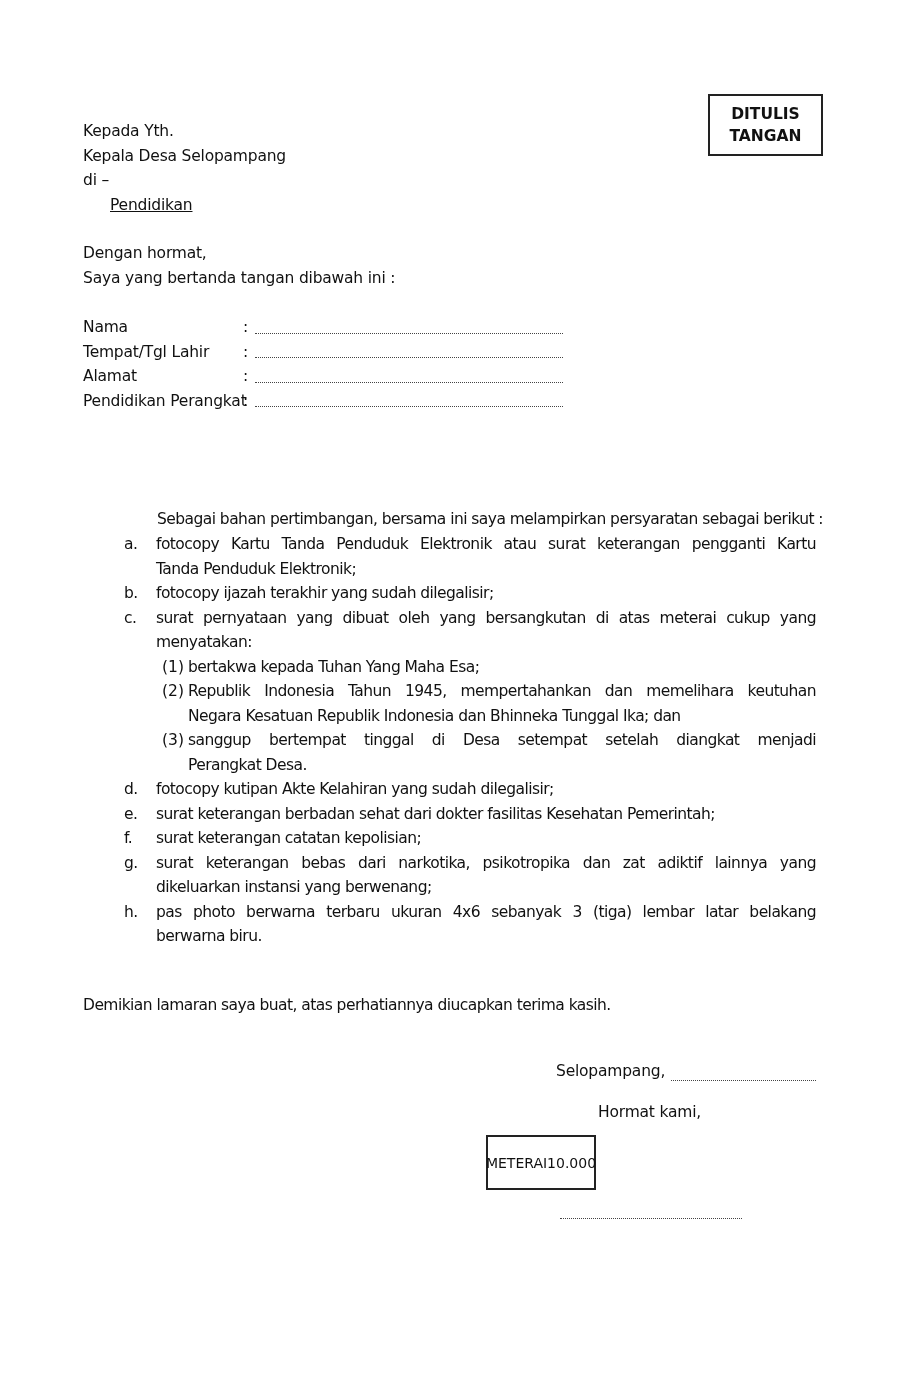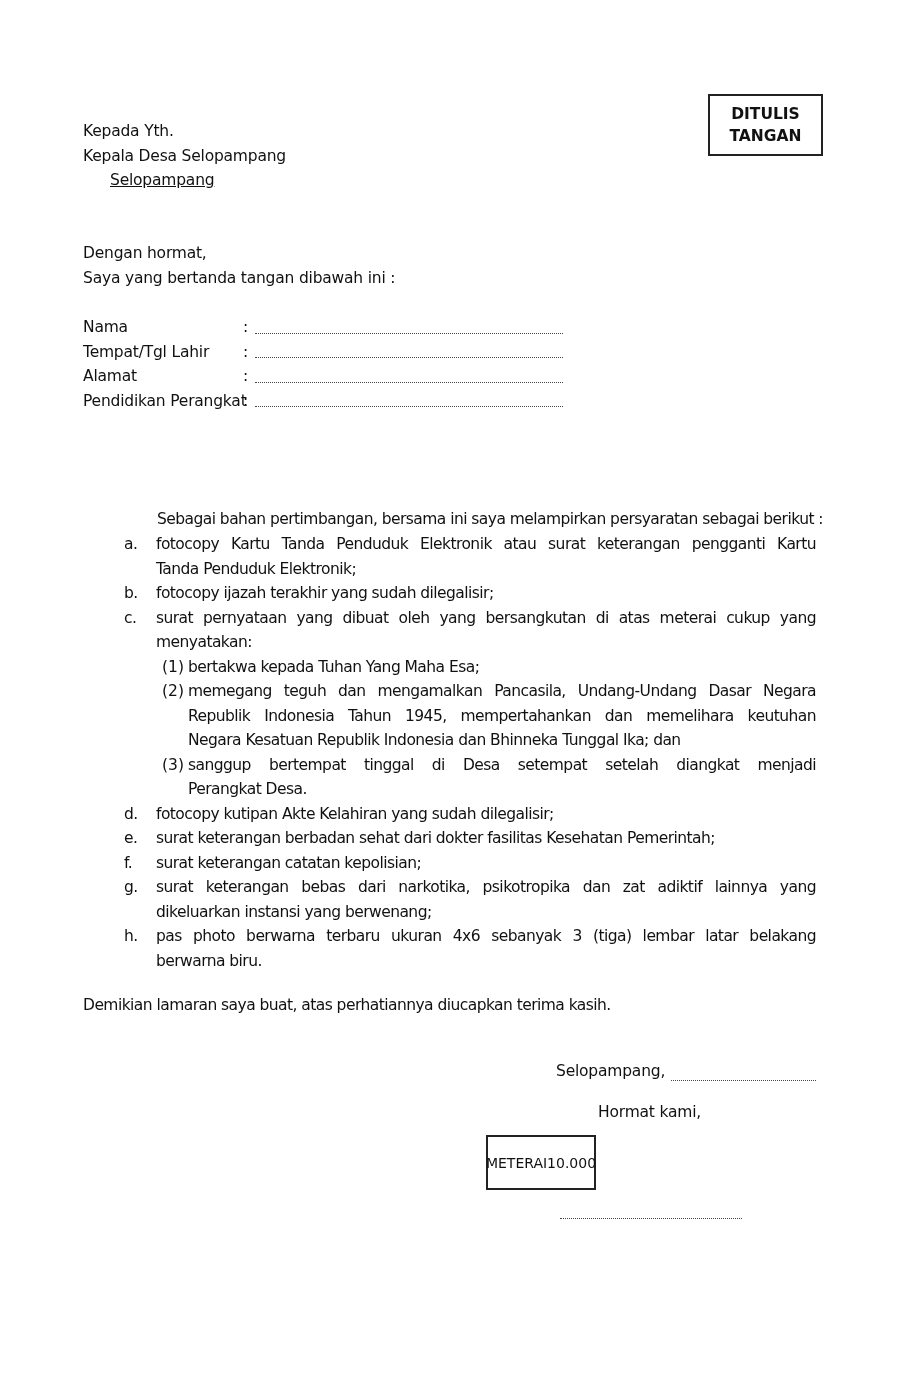--- a/index.html
+++ b/index.html
@@ -71,21 +71,22 @@
 <div class="page">
 
   <div class="stamp-box">
     <span>DITULIS</span>
     <span>TANGAN</span>
   </div>
 
   <div class="recipient txt">
     <div>Kepada Yth.</div>
     <div>Kepala Desa Selopampang</div>
-    <div class="indent">Selopampang</div>
+    <div>di –</div>
+    <div class="indent">Pendidikan</div>
   </div>
 
   <div class="greeting txt">
     <div>Dengan hormat,</div>
     <div>Saya yang bertanda tangan dibawah ini :</div>
   </div>
 
   <div class="fields txt">
     <div class="field-row">
       <span class="field-label">Nama</span>
@@ -137,21 +138,20 @@
         <div class="sub-list">
           <div class="sub-item">
             <span class="sub-marker">(1)</span>
             <div class="sub-text">
               <span>bertakwa kepada Tuhan Yang Maha Esa;</span>
             </div>
           </div>
           <div class="sub-item">
             <span class="sub-marker">(2)</span>
             <div class="sub-text">
-              <span class="jl">memegang teguh dan mengamalkan Pancasila, Undang-Undang Dasar Negara</span>
               <span class="jl">Republik Indonesia Tahun 1945, mempertahankan dan memelihara keutuhan</span>
               <span>Negara Kesatuan Republik Indonesia dan Bhinneka Tunggal Ika; dan</span>
             </div>
           </div>
           <div class="sub-item">
             <span class="sub-marker">(3)</span>
             <div class="sub-text">
               <span class="jl">sanggup bertempat tinggal di Desa setempat setelah diangkat menjadi</span>
               <span>Perangkat Desa.</span>
             </div>

